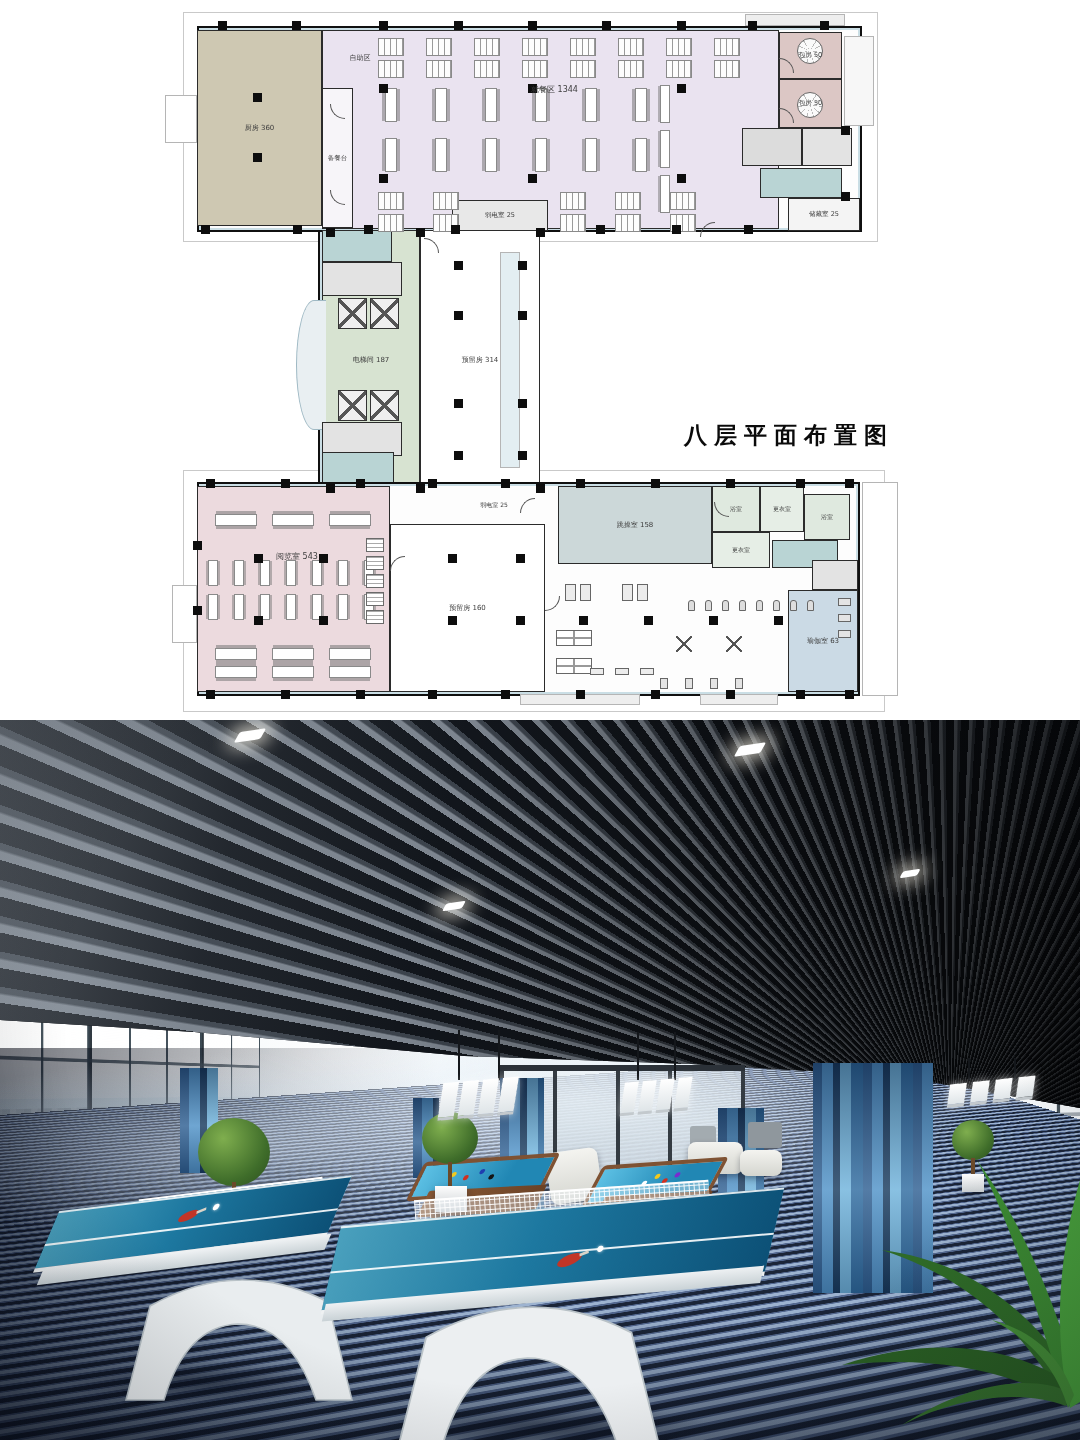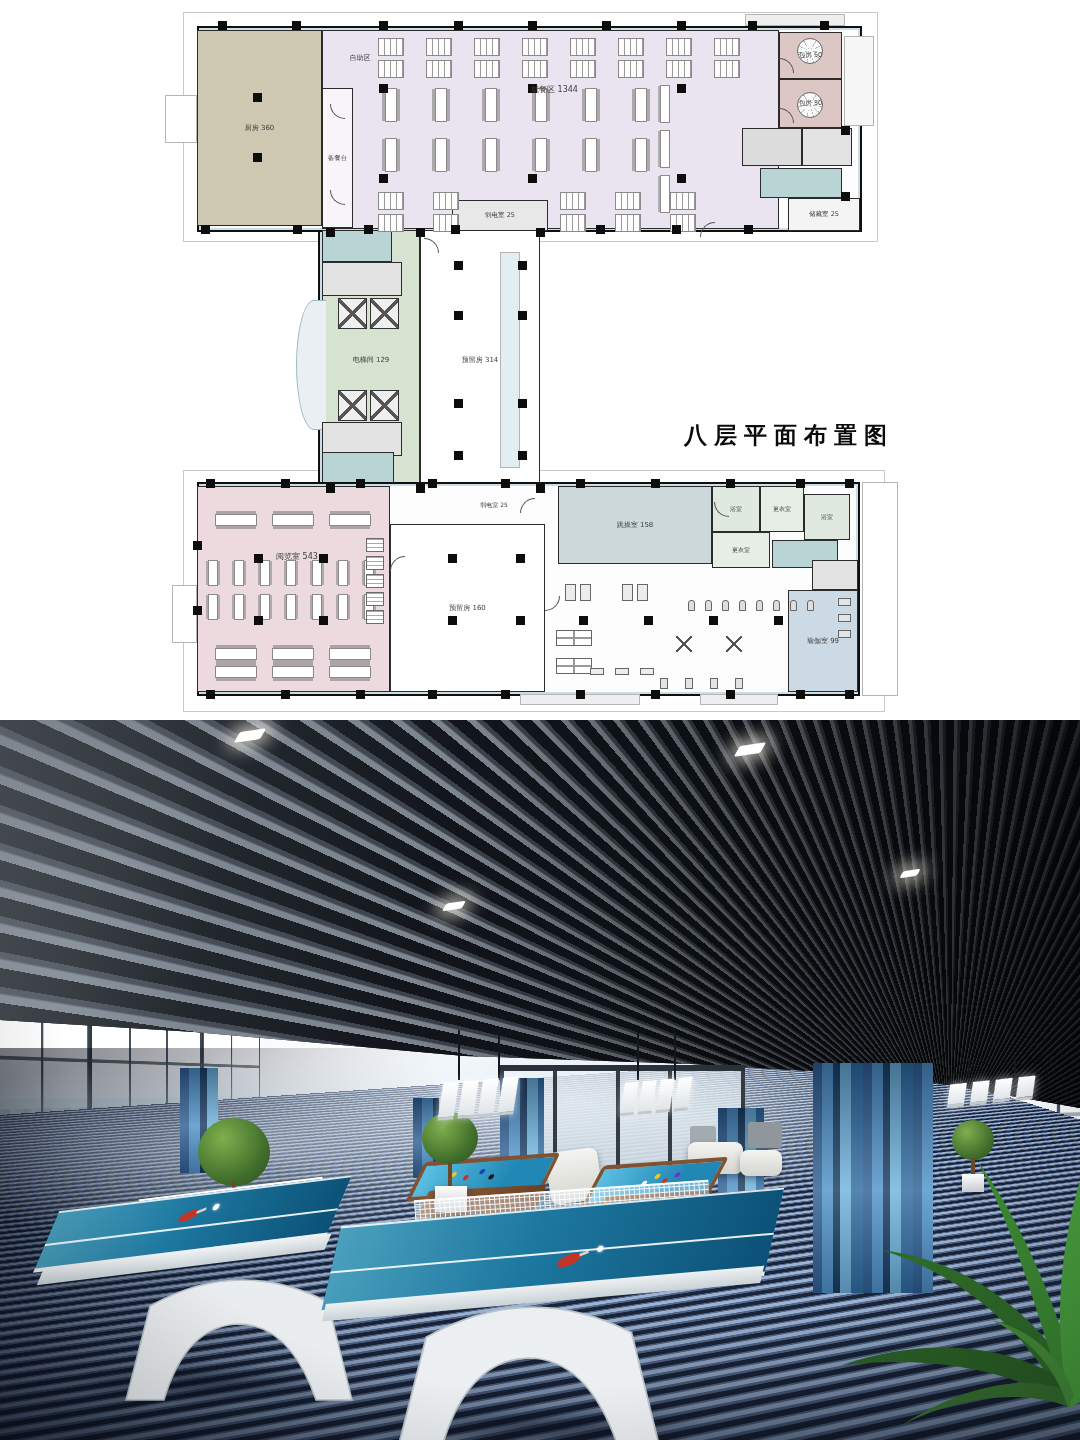--- a/index.html
+++ b/index.html
@@ -171,21 +171,21 @@
       <div class="room pattern-stairs" style="left: 802px; top: 128px; width: 50px; height: 38px; background: rgb(227, 227, 227);"></div>
       <div class="room pattern-stalls" style="left: 760px; top: 168px; width: 82px; height: 30px; background: rgb(185, 212, 212);"></div>
       <div class="room" style="left: 788px; top: 198px; width: 72px; height: 33px; background: rgb(244, 244, 244);">
         <span class="rlabel" style="font-size: 6.5px;">储藏室 25</span>
       </div>
       <div class="room" style="left: 452px; top: 200px; width: 96px; height: 31px; background: rgb(232, 232, 232);">
         <span class="rlabel" style="font-size: 6.5px;">弱电室 25</span>
       </div>
       <div class="room frame" style="left: 318px; top: 230px; width: 222px; height: 260px; background: rgb(253, 253, 253);"></div>
       <div class="room" style="left: 322px; top: 230px; width: 98px; height: 260px; background: rgb(215, 227, 209);">
-        <span class="rlabel">电梯间 129</span>
+        <span class="rlabel">电梯间 187</span>
       </div>
       <div class="room" style="left: 420px; top: 230px; width: 120px; height: 260px; background: rgb(255, 255, 255);">
         <span class="rlabel">预留房 314</span>
       </div>
       <div class="room thin" style="left: 500px; top: 252px; width: 20px; height: 216px; background: rgba(176, 205, 219, 0.35);"></div>
       <div class="room curve" style="left: 296px; top: 300px; width: 30px; height: 130px; background: rgb(233, 239, 242);"></div>
       <div class="room pattern-stalls" style="left: 322px; top: 230px; width: 70px; height: 32px; background: rgb(185, 212, 212);"></div>
       <div class="room pattern-stairs" style="left: 322px; top: 262px; width: 80px; height: 34px; background: rgb(227, 227, 227);"></div>
       <div class="room pattern-stairs" style="left: 322px; top: 422px; width: 80px; height: 34px; background: rgb(227, 227, 227);"></div>
       <div class="room pattern-stalls" style="left: 322px; top: 452px; width: 72px; height: 38px; background: rgb(185, 212, 212);"></div>
@@ -210,21 +210,21 @@
         <span class="rlabel" style="font-size: 6px;">更衣室</span>
       </div>
       <div class="room" style="left: 804px; top: 494px; width: 46px; height: 46px; background: rgb(223, 233, 223);">
         <span class="rlabel" style="font-size: 6px;">浴室</span>
       </div>
       <div class="room" style="left: 712px; top: 532px; width: 58px; height: 36px; background: rgb(230, 238, 230);">
         <span class="rlabel" style="font-size: 6px;">更衣室</span>
       </div>
       <div class="room pattern-stalls" style="left: 772px; top: 540px; width: 66px; height: 28px; background: rgb(185, 212, 212);"></div>
       <div class="room" style="left: 788px; top: 590px; width: 70px; height: 102px; background: rgb(203, 218, 229);">
-        <span class="rlabel" style="font-size: 7px;">瑜伽室 99</span>
+        <span class="rlabel" style="font-size: 7px;">瑜伽室 63</span>
       </div>
       <div class="room pattern-stairs" style="left: 812px; top: 560px; width: 46px; height: 30px; background: rgb(227, 227, 227);"></div>
       <div class="room thin" style="left: 165px; top: 95px; width: 32px; height: 48px; background: rgb(255, 255, 255);"></div>
       <div class="room thin" style="left: 172px; top: 585px; width: 25px; height: 58px; background: rgb(255, 255, 255);"></div>
       <div class="room thin" style="left: 844px; top: 36px; width: 30px; height: 90px; background: rgb(247, 247, 247);"></div>
       <div class="room thin" style="left: 862px; top: 482px; width: 36px; height: 214px; background: rgb(255, 255, 255);"></div>
       <div class="room thin pattern-ticks" style="left: 745px; top: 14px; width: 100px; height: 12px; background: rgb(238, 238, 238);"></div>
       <div class="room thin pattern-ticks" style="left: 520px; top: 694px; width: 120px; height: 11px; background: rgb(238, 238, 238);"></div>
       <div class="room thin pattern-ticks" style="left: 700px; top: 694px; width: 78px; height: 11px; background: rgb(238, 238, 238);"></div>
       <div class="fitem f-booth" style="left: 378px; top: 38px;"></div>

